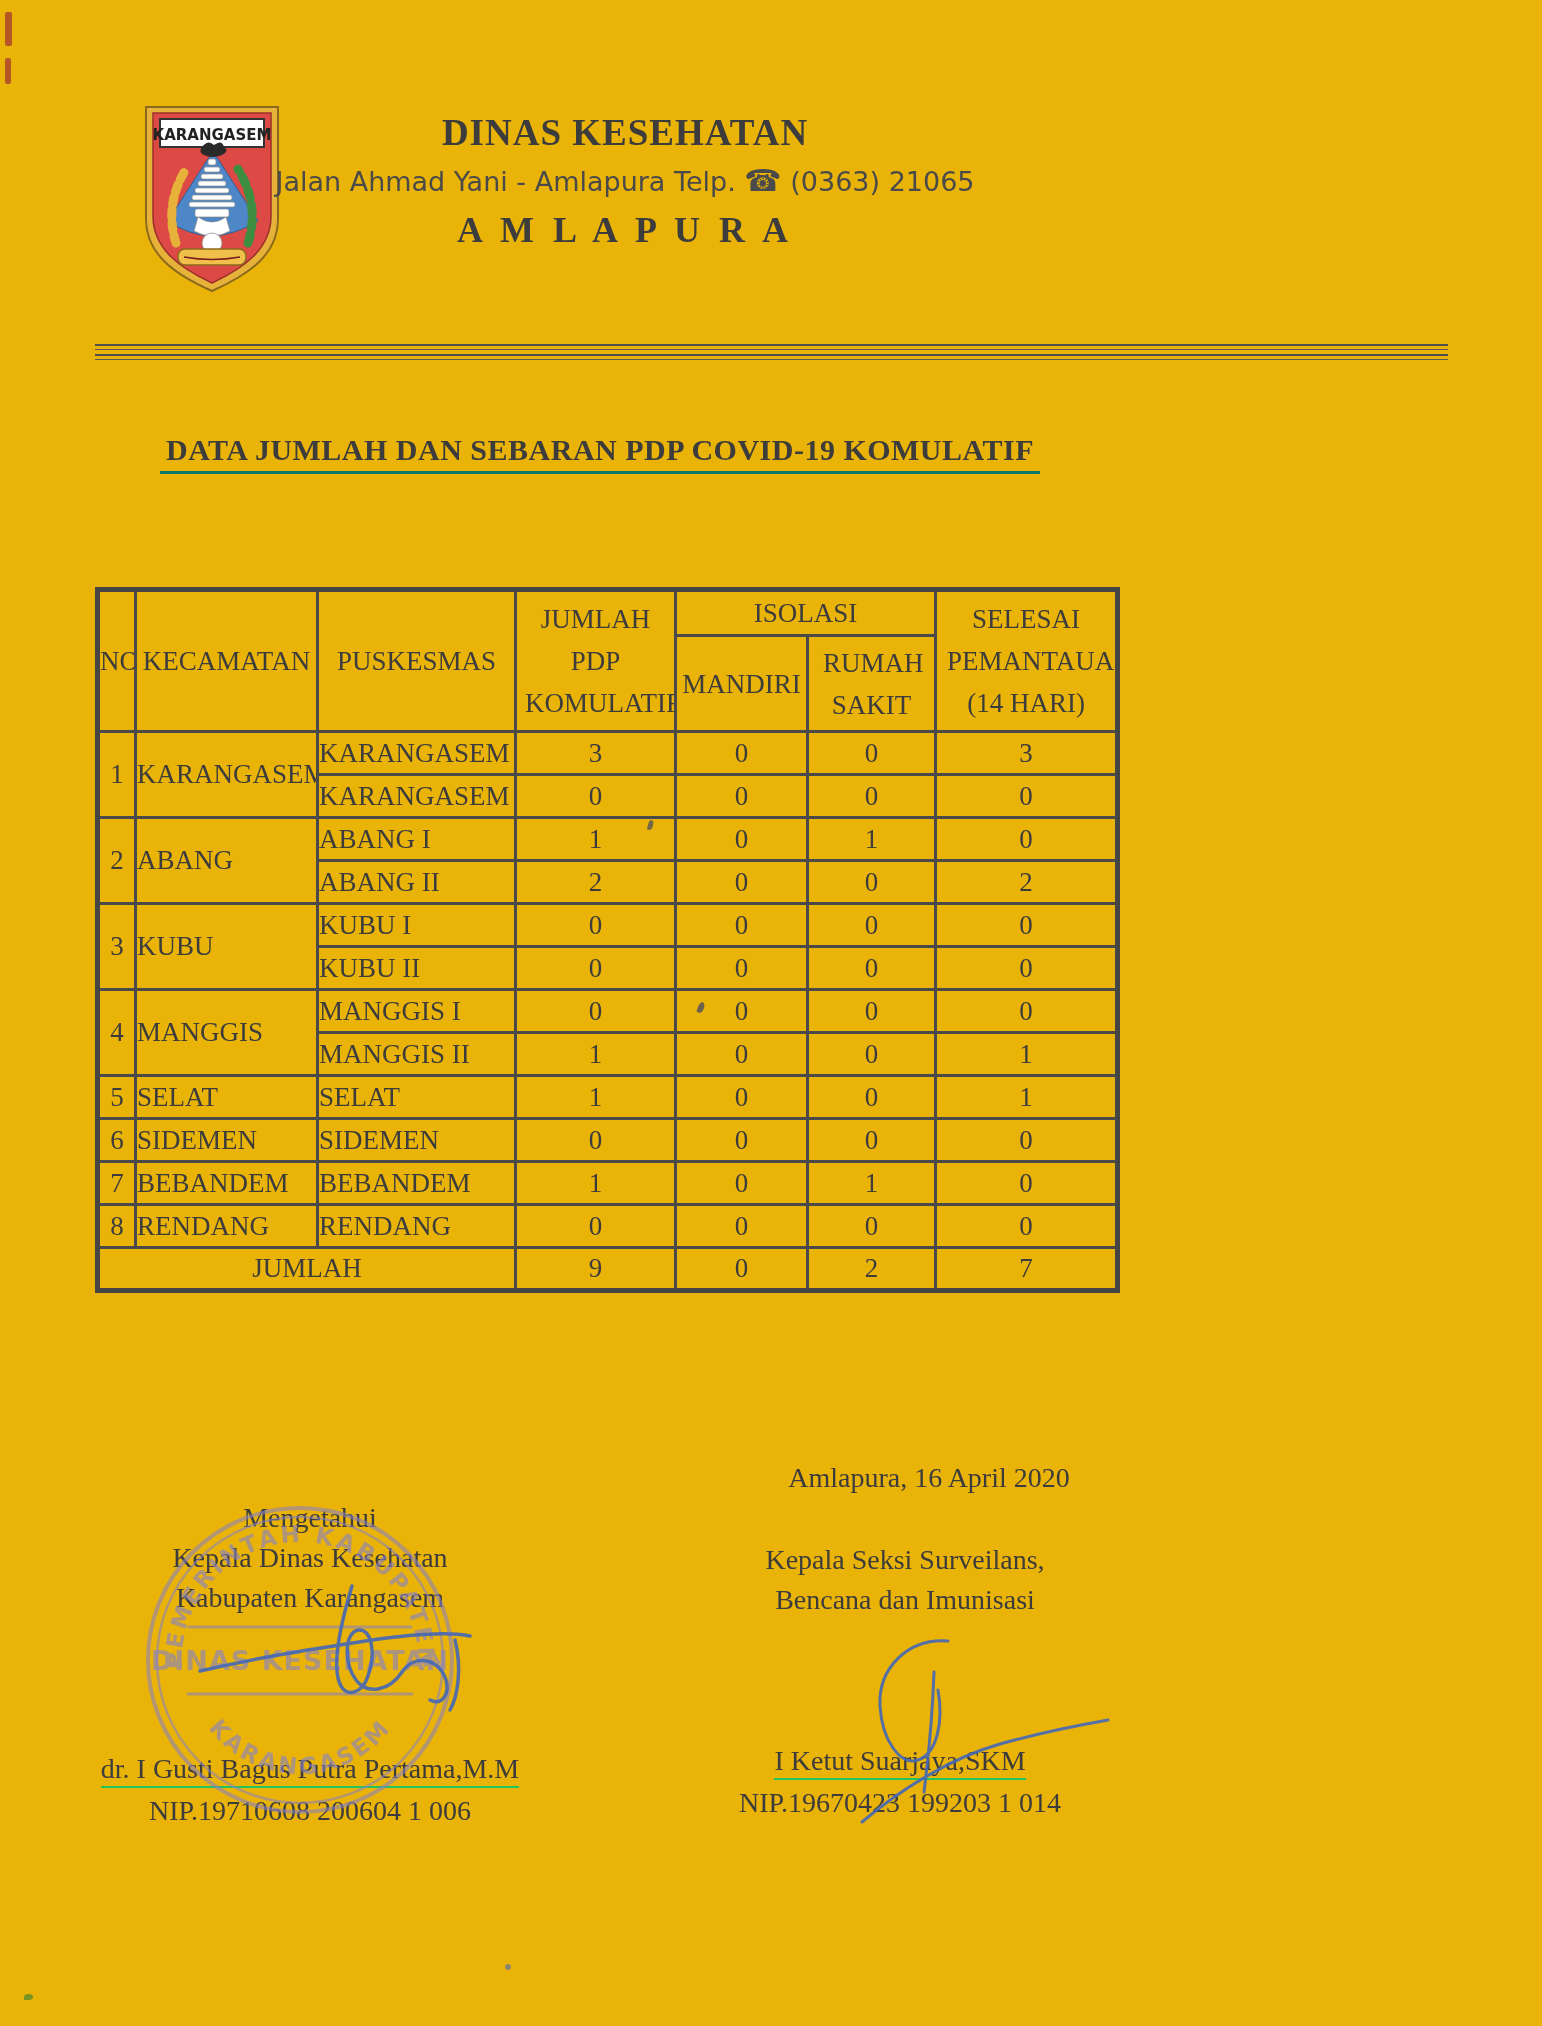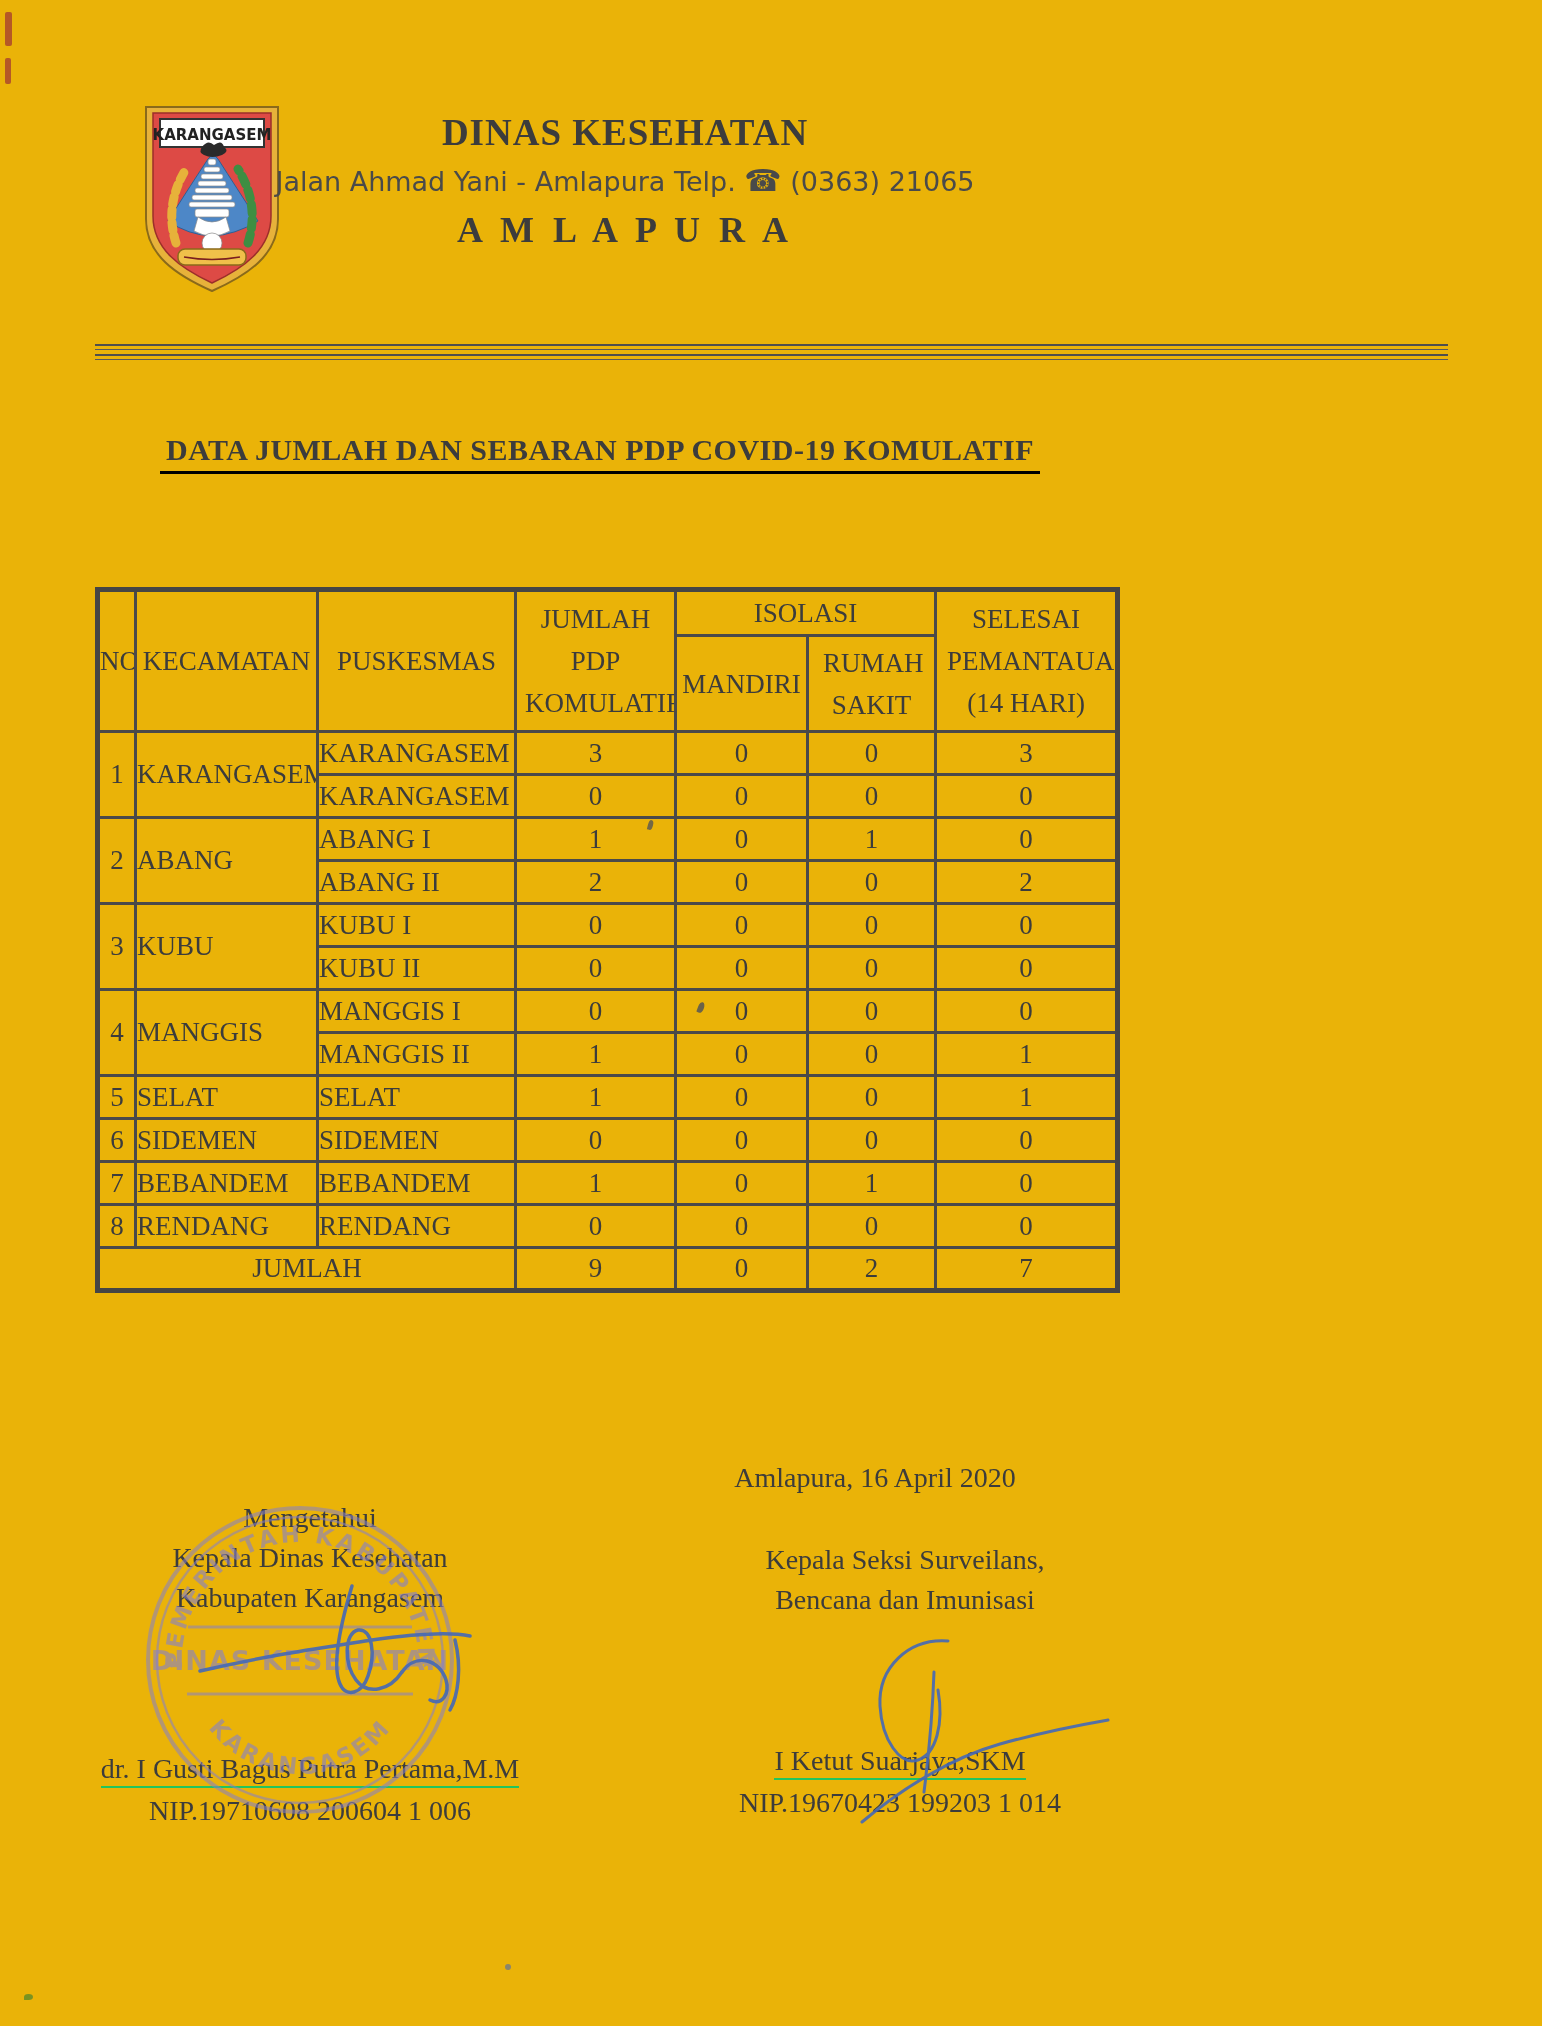--- a/index.html
+++ b/index.html
@@ -13,21 +13,21 @@
   .lh-address{font-family:"DejaVu Sans",sans-serif;font-size:27px;line-height:46px;color:#4a4a4a;}
   .lh-city{font-size:36px;font-weight:bold;letter-spacing:5px;line-height:50px;}
   .logo{position:absolute;left:140px;top:103px;width:144px;height:190px;}
 
   .rule{position:absolute;left:95px;top:344px;width:1353px;}
   .rule div{height:3px;border-top:2px solid #4e4e4e;border-bottom:1px solid #5a5a5a;margin-bottom:4px;}
 
   
   .title{position:absolute;left:95px;top:433px;width:1010px;text-align:center;
          font-size:30px;font-weight:bold;letter-spacing:0.5px;}
-  .title span{display:inline-block;border-bottom:3px solid #000000;padding:0 6px 4px 6px;}
+  .title span{display:inline-block;border-bottom:3px solid #0f766e;padding:0 6px 4px 6px;}
 
   
   table.data{position:absolute;left:95px;top:587px;width:1020px;border-collapse:collapse;
              border:5px solid #454545;table-layout:fixed;}
   table.data th, table.data td{border:3px solid #4a4a4a;font-size:27px;font-weight:normal;
              color:#3c3c3c;padding:0;overflow:hidden;white-space:nowrap;}
   table.data th{text-align:center;vertical-align:middle;white-space:normal;line-height:42px;}
   td.c{text-align:center;}
   td.l{text-align:left;padding-left:6px;font-size:26px;}
   tr.body{height:43px;}
@@ -231,21 +231,21 @@
     <tr class="total">
       <td class="c" colspan="3">JUMLAH</td>
       <td class="c">9</td>
       <td class="c">0</td>
       <td class="c">2</td>
       <td class="c">7</td>
     </tr>
   </tbody>
     </table>
 
-  <div class="blk" style="left:710px;top:1458px;width:330px;">Amlapura, 16 April 2020</div>
+  <div class="blk" style="left:764px;top:1458px;width:330px;">Amlapura, 16 April 2020</div>
 
   <div class="blk" style="left:110px;top:1498px;width:400px;">
     <div>Mengetahui</div>
     <div>Kepala Dinas Kesehatan</div>
     <div>Kabupaten Karangasem</div>
   </div>
 
   <div class="blk" style="left:730px;top:1540px;width:350px;">
     <div>Kepala Seksi Surveilans,</div>
     <div>Bencana dan Imunisasi</div>

